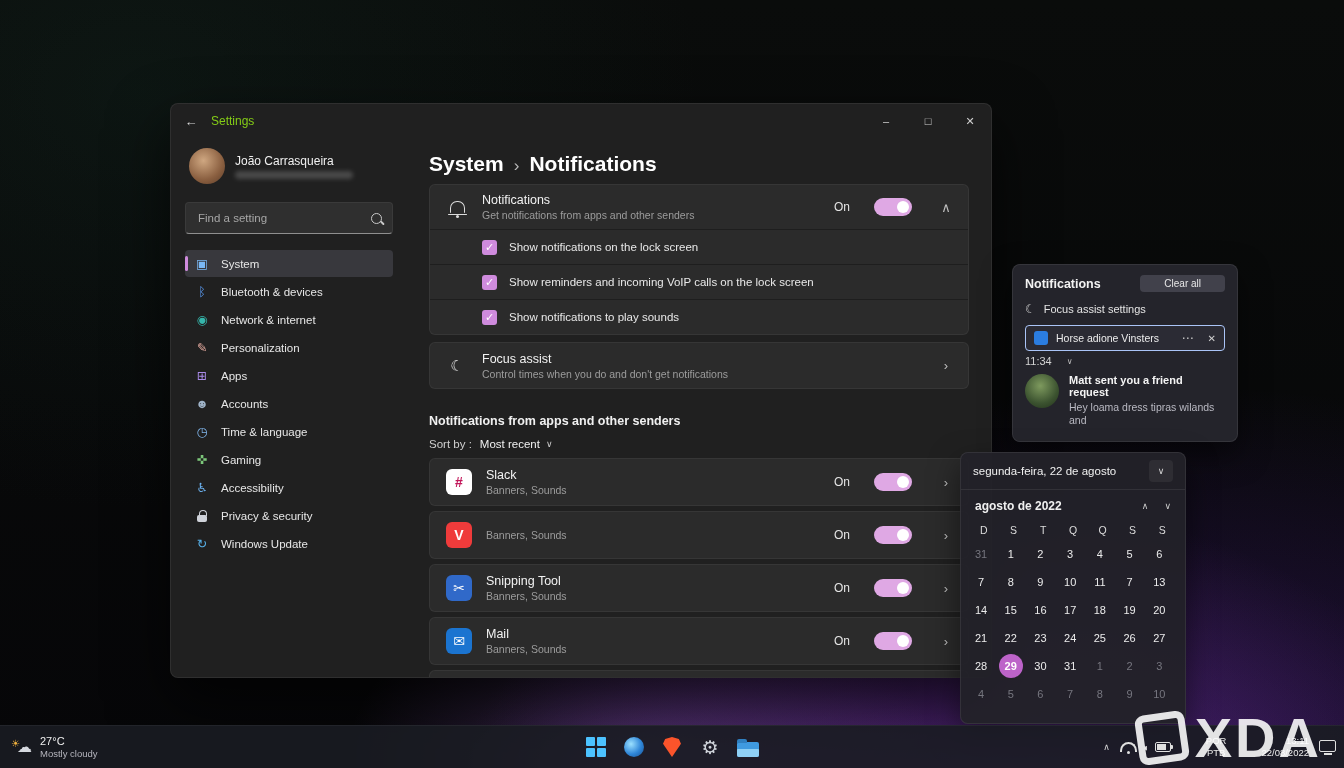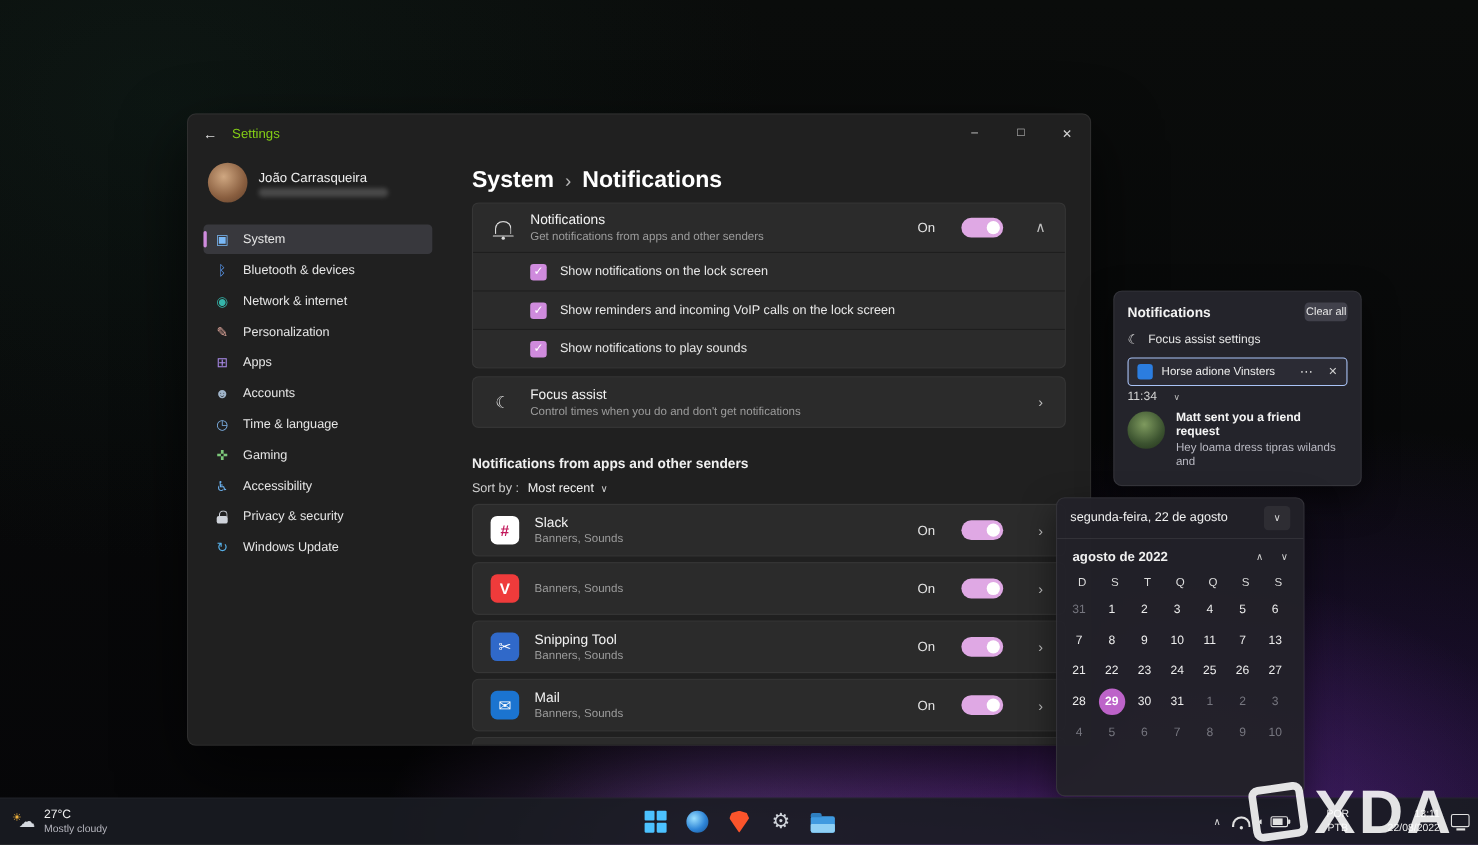--- a/index.html
+++ b/index.html
@@ -81,21 +81,21 @@
   .app-row .row-main{height:46px;}
   .app-icon{width:26px;height:26px;border-radius:6px;display:flex;align-items:center;justify-content:center;font-size:14px;font-weight:700;flex:none;}
   
   .nc{
     position:absolute;left:1012px;top:264px;width:226px;height:178px;box-sizing:border-box;
     background:rgba(37,37,45,.96);border:1px solid rgba(255,255,255,.08);border-radius:8px;
     padding:10px 12px;box-shadow:0 12px 30px rgba(0,0,0,.5);z-index:10;
   }
   .nc-header{display:flex;align-items:center;justify-content:space-between;}
   .nc-title{font-size:12.5px;font-weight:600;color:#f2f2f2;}
-  .nc-clear{font-size:10px;color:#e8e8e8;background:#41414b;border-radius:4px;padding:3px 1px;}
+  .nc-clear{font-size:10px;color:#e8e8e8;background:#41414b;border-radius:4px;padding:3px 24px;}
   .nc-focus{display:flex;align-items:center;gap:8px;margin-top:10px;font-size:11px;color:#e4e4e4;}
   .nc-group{margin-top:9px;display:flex;align-items:center;gap:8px;border:1.6px solid #aac4f7;border-radius:4px;background:#2b2b34;padding:5px 8px;}
   .nc-appicon{width:14px;height:14px;border-radius:3px;background:#2b7de0;flex:none;}
   .nc-gtitle{flex:1;min-width:0;font-size:10.5px;color:#ececec;white-space:nowrap;overflow:hidden;text-overflow:ellipsis;}
   .nc-dots{font-size:12px;color:#cfcfcf;}
   .nc-x{font-size:10px;color:#cfcfcf;margin-left:6px;}
   .nc-time{margin-top:4px;font-size:11px;color:#d4d4d4;display:flex;align-items:center;gap:15px;}
   .nc-time .chev{font-size:8px;color:#bdbdbd;}
   .nc-msg{margin-top:7px;display:flex;gap:10px;align-items:flex-start;}
   .nc-avatar{width:34px;height:34px;border-radius:50%;flex:none;background:radial-gradient(circle at 45% 35%,#7e9a5e,#3c5330 60%,#20301a);}
@@ -178,20 +178,24 @@
   </div>
   <div class="win-body">
     <div class="sidebar">
       <div class="user-row">
         <span class="avatar"></span>
         <span class="user-meta">
           <span class="user-name">João Carrasqueira</span>
           <span class="user-redact"></span>
         </span>
       </div>
+      <div class="searchbox">
+        <input type="text" placeholder="Find a setting" style="">
+        <span class="icon-search"></span>
+      </div>
       <div class="nav">
           <div class="nav-item selected">
     <span class="nav-icon" style="color: rgb(122, 184, 245);">▣</span>
     <span class="nav-label">System</span>
   </div>
           <div class="nav-item">
     <span class="nav-icon" style="color: rgb(91, 156, 245);">ᛒ</span>
     <span class="nav-label">Bluetooth &amp; devices</span>
   </div>
           <div class="nav-item">
@@ -449,20 +453,43 @@
         </span>
         <span class="cal-cell">
           <span class="cal-num">7</span>
         </span>
         <span class="cal-cell">
           <span class="cal-num">13</span>
         </span>
       </div>
       <div class="cal-week">
         <span class="cal-cell">
+          <span class="cal-num">14</span>
+        </span>
+        <span class="cal-cell">
+          <span class="cal-num">15</span>
+        </span>
+        <span class="cal-cell">
+          <span class="cal-num">16</span>
+        </span>
+        <span class="cal-cell">
+          <span class="cal-num">17</span>
+        </span>
+        <span class="cal-cell">
+          <span class="cal-num">18</span>
+        </span>
+        <span class="cal-cell">
+          <span class="cal-num">19</span>
+        </span>
+        <span class="cal-cell">
+          <span class="cal-num">20</span>
+        </span>
+      </div>
+      <div class="cal-week">
+        <span class="cal-cell">
           <span class="cal-num">21</span>
         </span>
         <span class="cal-cell">
           <span class="cal-num">22</span>
         </span>
         <span class="cal-cell">
           <span class="cal-num">23</span>
         </span>
         <span class="cal-cell">
           <span class="cal-num">24</span>

